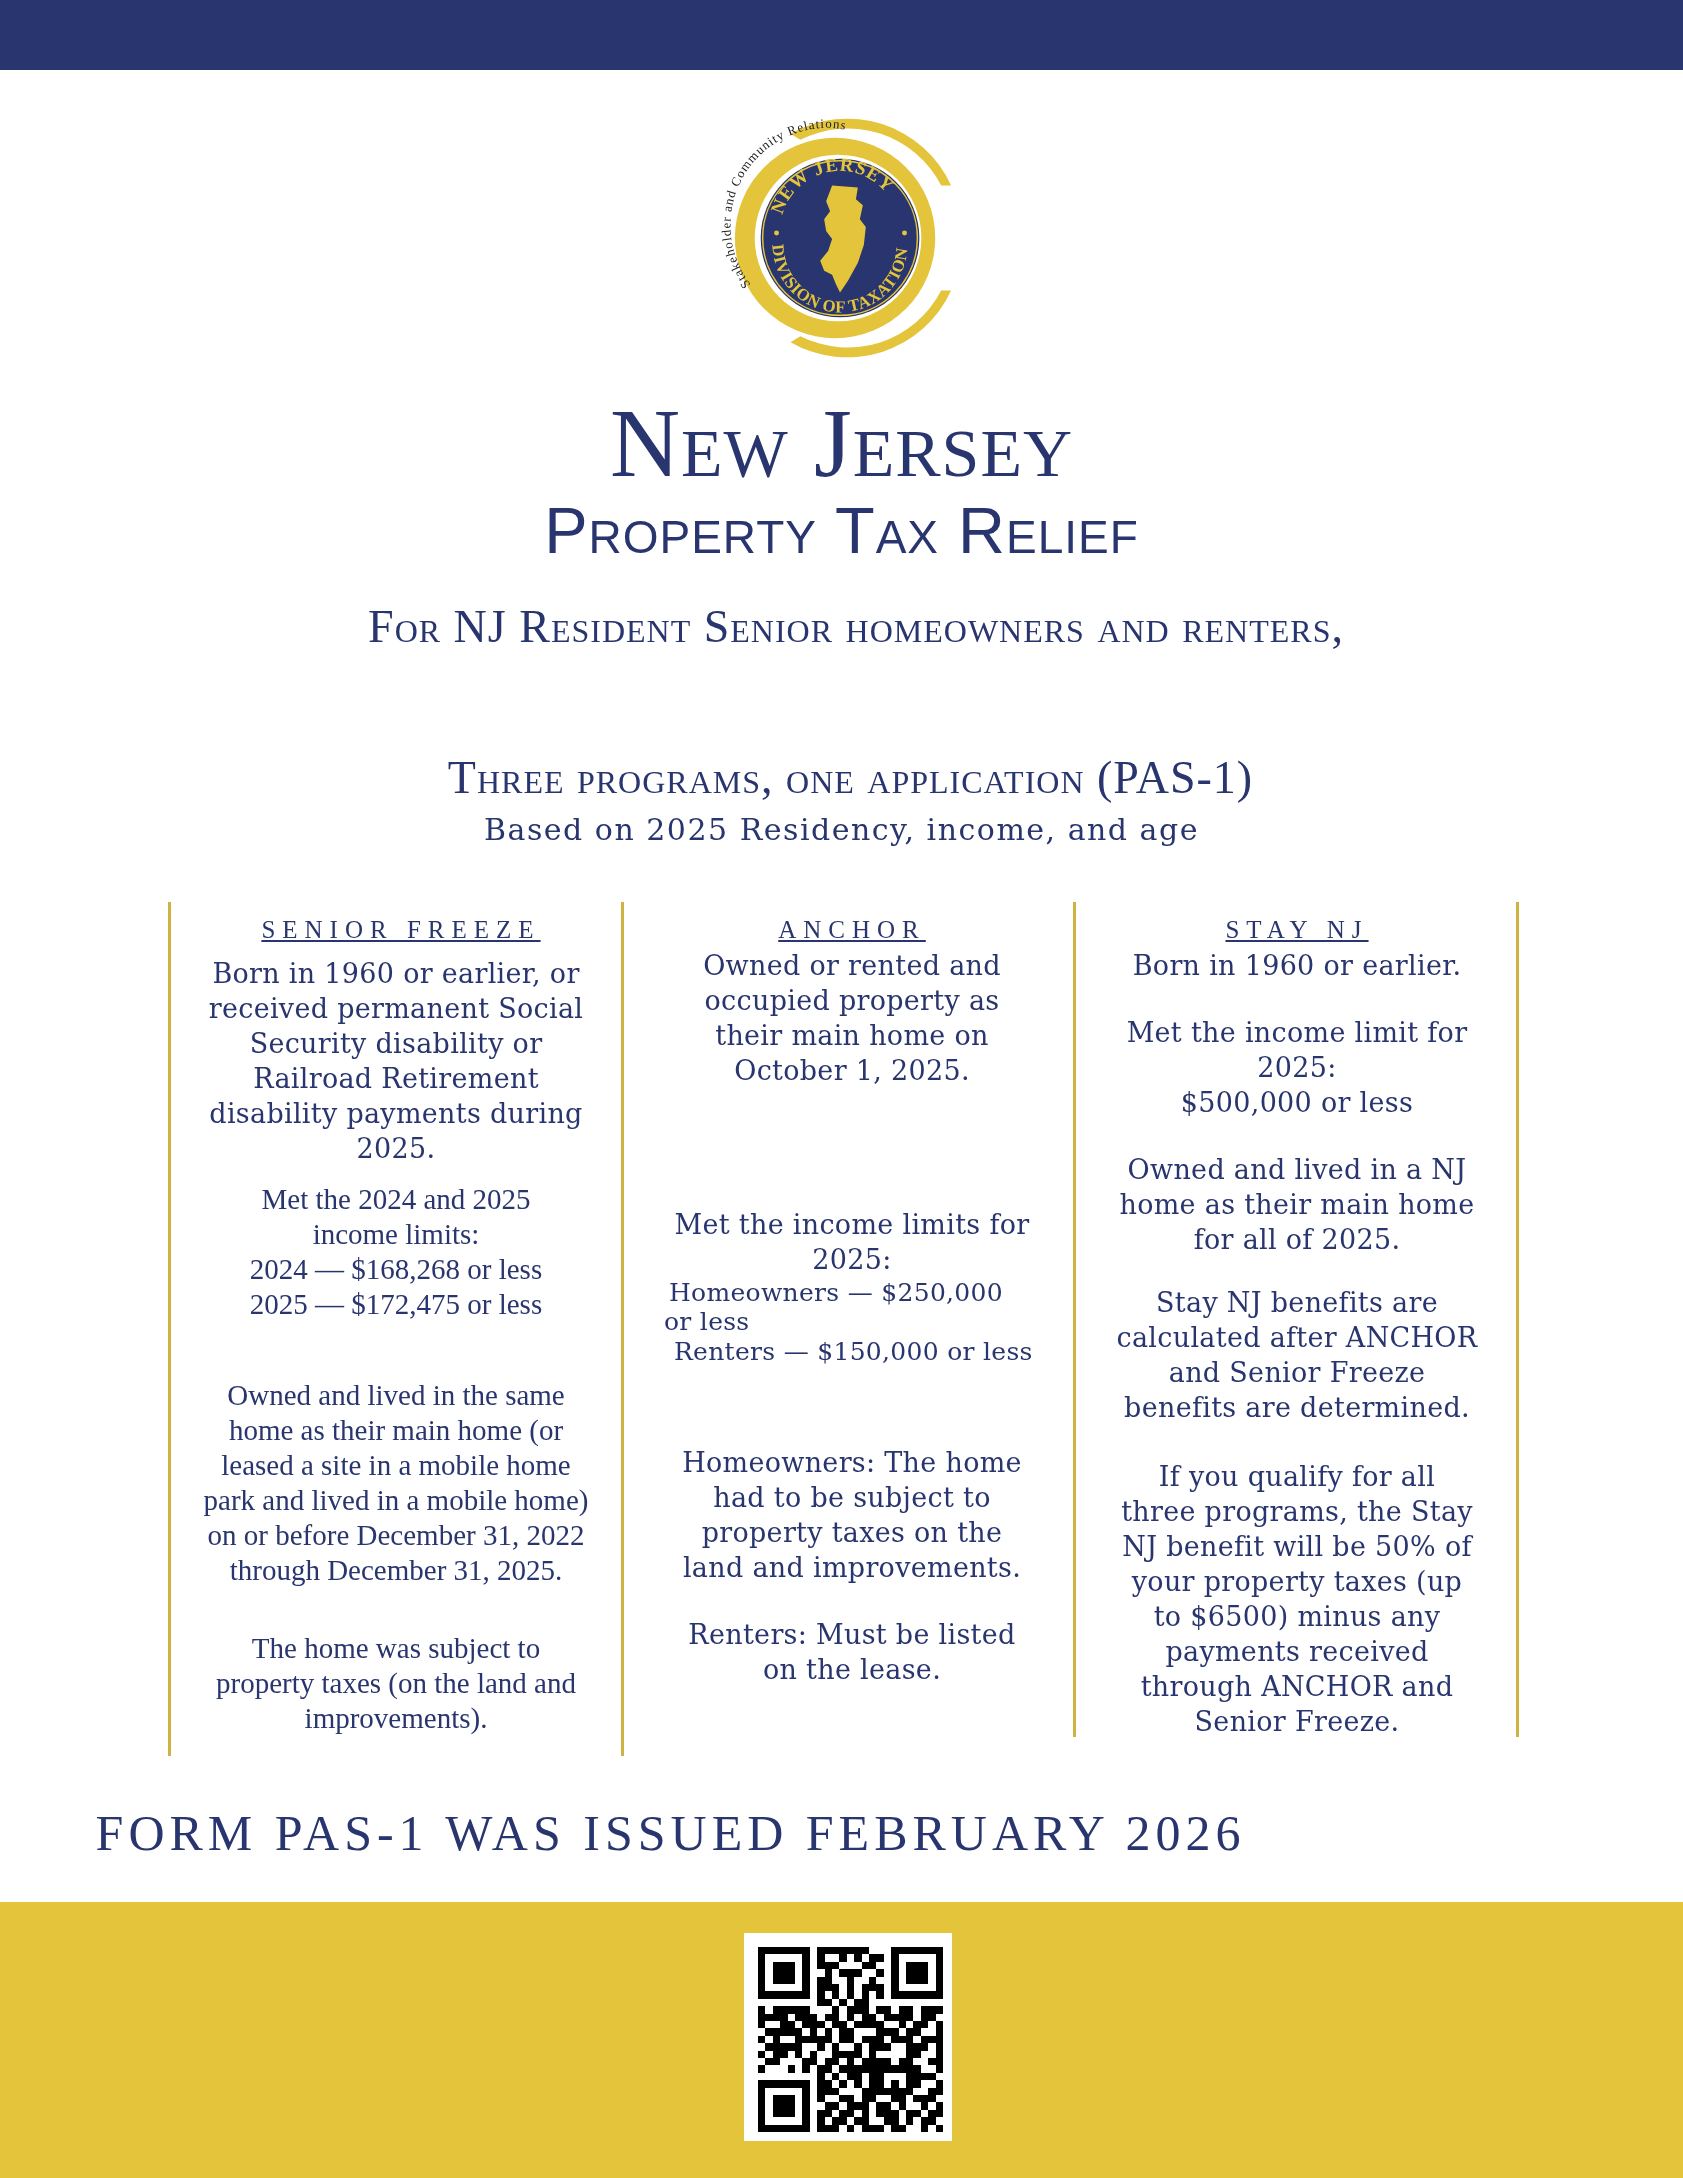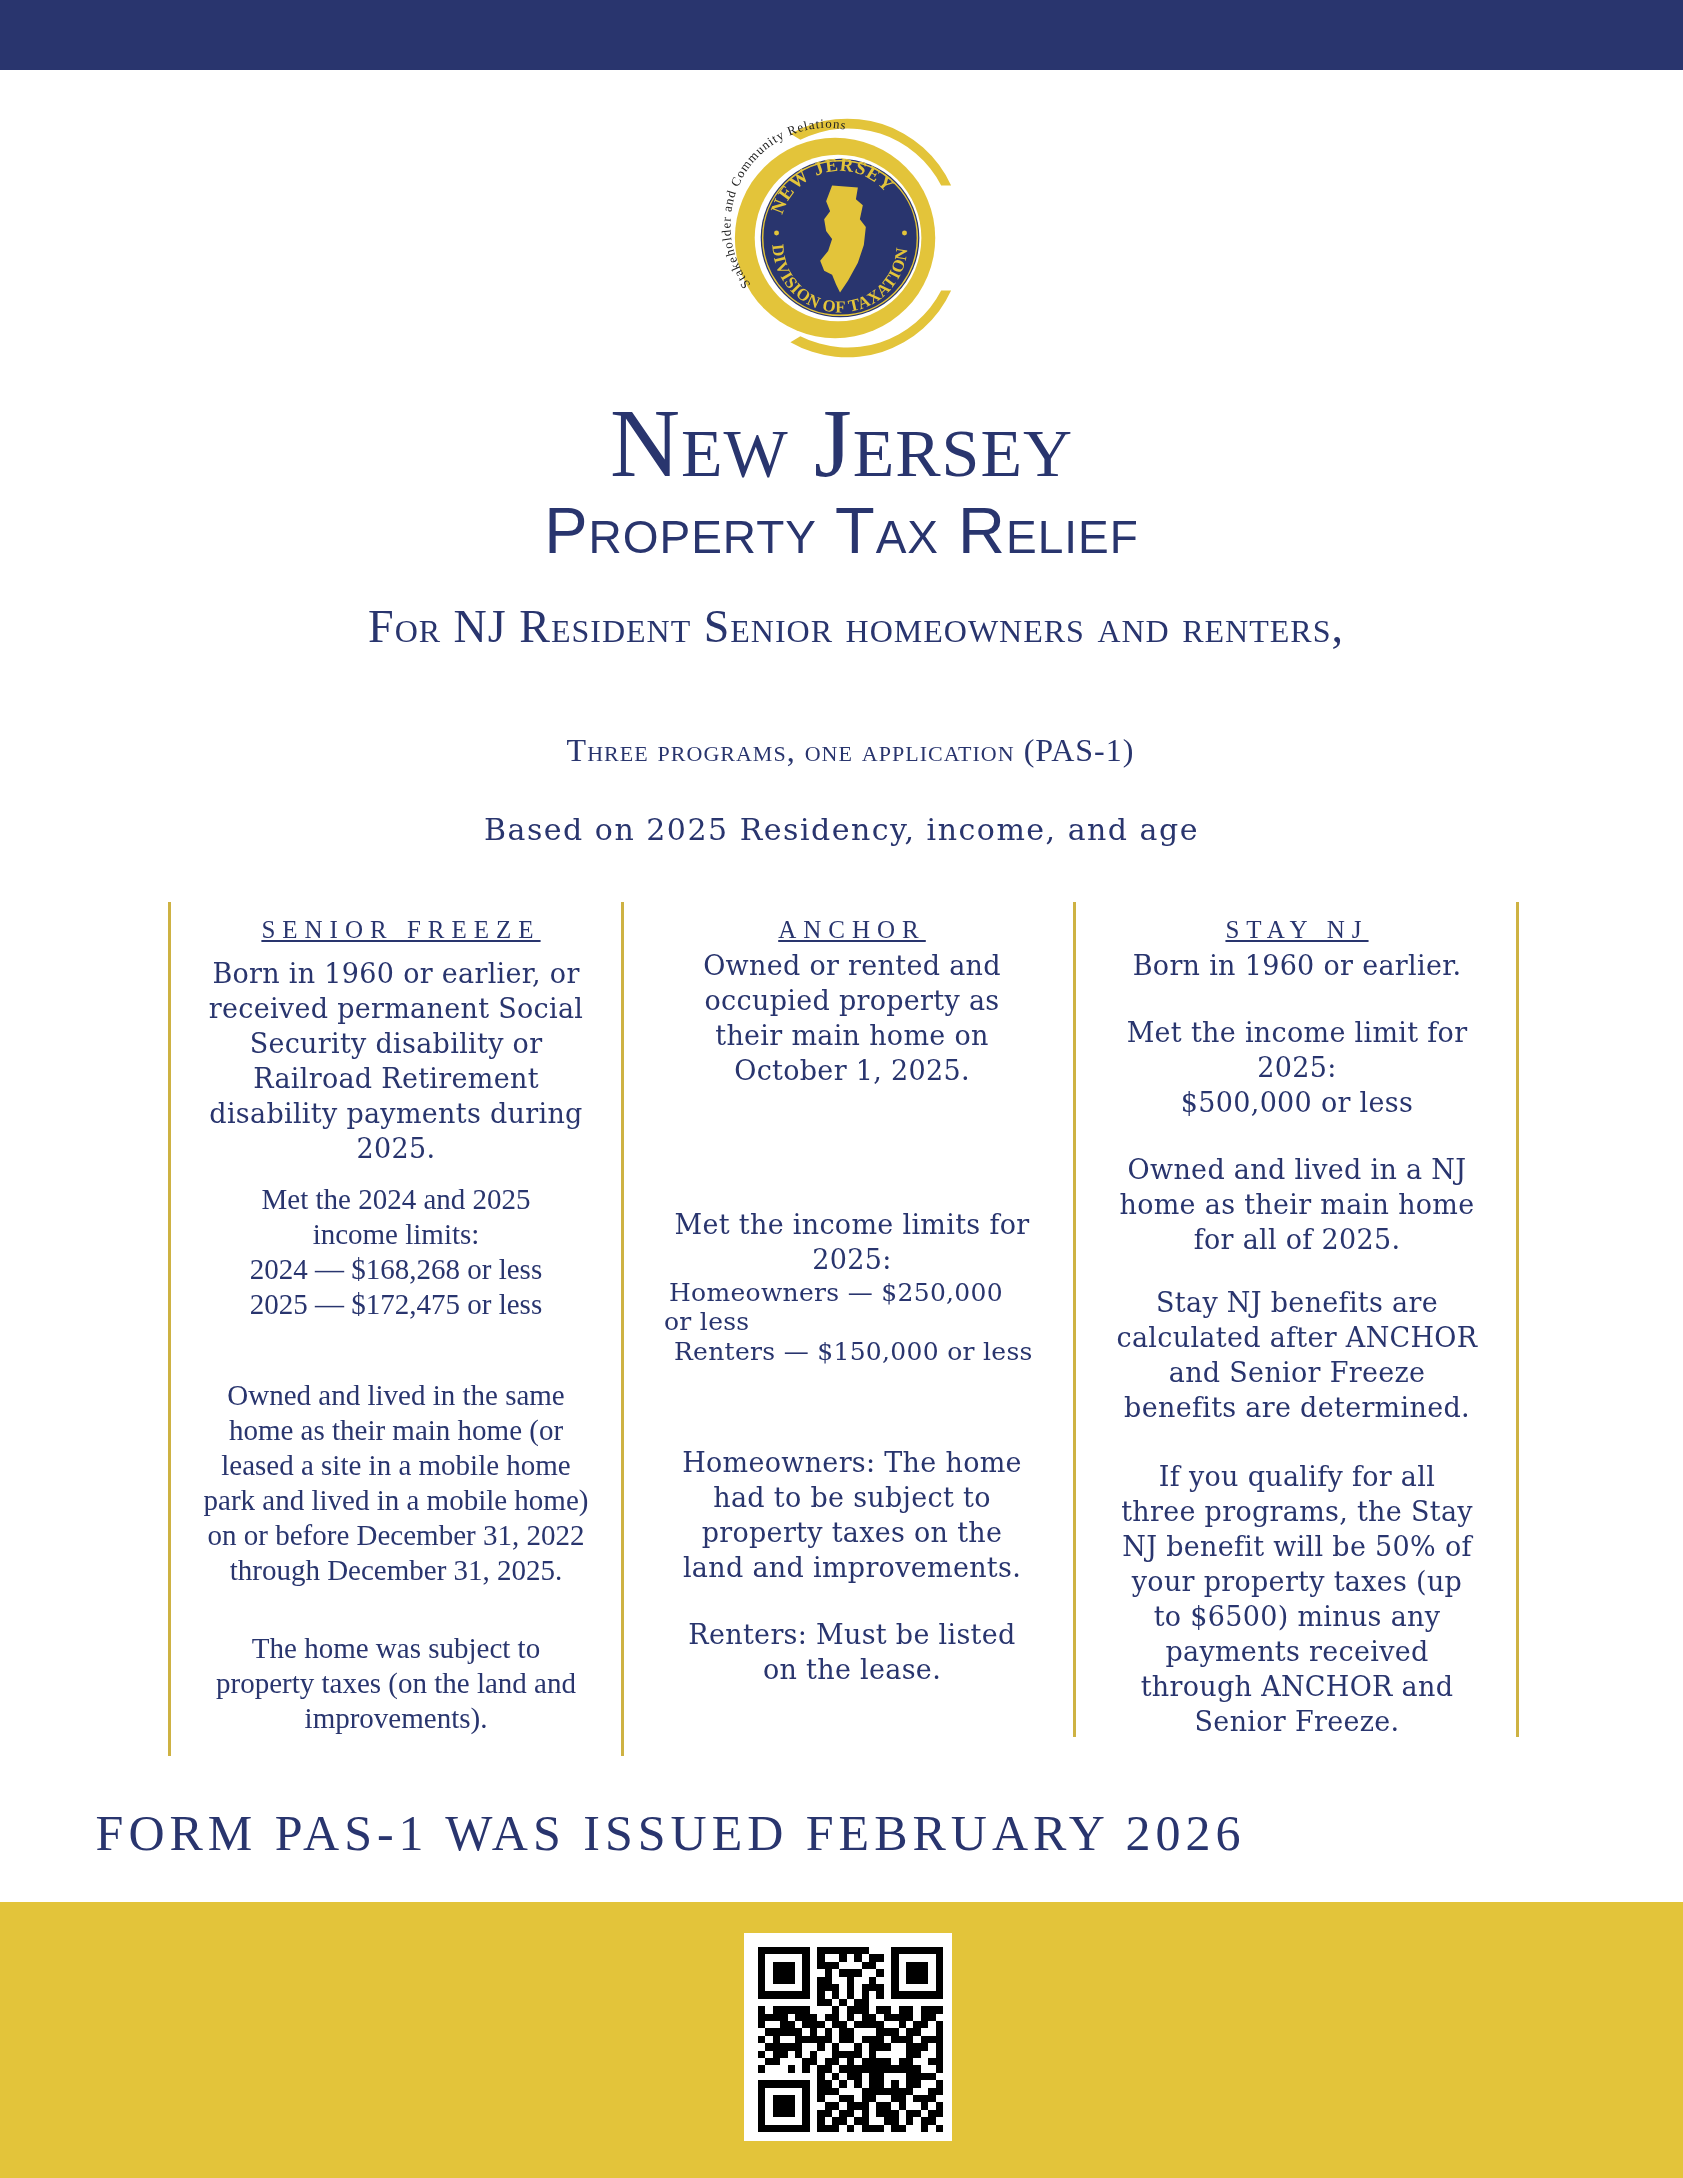--- a/index.html
+++ b/index.html
@@ -9,21 +9,21 @@
   .top-bar { position: absolute; left: 0; top: 0; width: 1683px; height: 70px; background: #29356E; }
 
   .logo { position: absolute; left: 721px; top: 116px; width: 244px; height: 244px; }
 
   .title-block { position: absolute; left: 0; width: 1683px; text-align: center; }
   .title-main { top: 394px; font-family: "Liberation Serif", serif; font-size: 97px; line-height: 99px; font-variant: small-caps; letter-spacing: 1px; }
   .title-sub { top: 495px; font-family: Liberation Sans, sans-serif; font-size: 65px; line-height: 71px; font-variant: small-caps; letter-spacing: 1px; }
 
   .subtitle { position: absolute; left: 0; width: 1683px; text-align: center; font-family: "Liberation Serif", serif; font-variant: small-caps; }
   .audience { top: 604px; font-size: 46px; line-height: 46px; letter-spacing: 1px; padding-left: 29px; }
-  .programs-line { top: 725px; font-size: 32px; line-height: 50px; letter-spacing: 1px; padding-left: 18px; }
+  .programs-line { top: 753px; font-size: 46px; line-height: 50px; letter-spacing: 1px; padding-left: 18px; }
   .basis-line { top: 810px; font-size: 30px; line-height: 40px; font-family: "DejaVu Serif", serif; font-variant: normal; letter-spacing: 1.5px; }
 
   .col-head { position: absolute; top: 908px; font-family: "Liberation Serif", serif; font-size: 25px; letter-spacing: 7px; text-align: center; line-height: 44px; text-decoration: underline; }
   .col-head.sf { left: 193px; width: 416px; }
   .col-head.an { left: 634px; width: 436px; }
   .col-head.st { left: 1079px; width: 436px; }
 
   .vline { position: absolute; width: 3px; background: #CEB243; }
   .v1 { left: 168px; top: 902px; height: 854px; }
   .v2 { left: 621px; top: 902px; height: 854px; }

